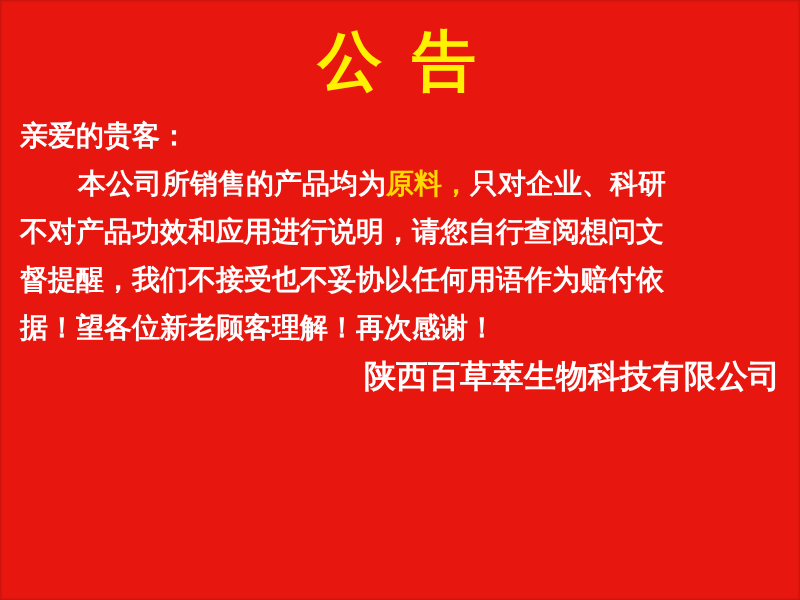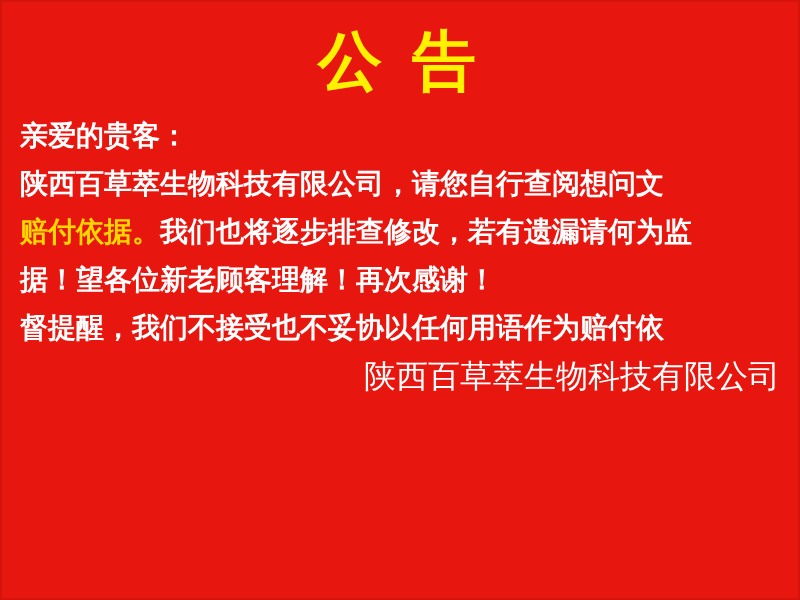--- a/index.html
+++ b/index.html
@@ -41,57 +41,57 @@
     font-weight:bold;
     color:var(--body-white);
     white-space:nowrap;
   }
   .line.indented{padding-left:58px;}
   .line .hl{color:var(--hl-yellow);}
   .signature-line{
     height:48px;
     line-height:48px;
     font-size:32px;
-    font-weight:normal;
+    font-weight:bold;
     color:var(--body-white);
     text-align:right;
     padding-right:20px;
     white-space:nowrap;
   }
 </style>
 </head>
 <body>
 
 <div class="poster">
 
   <div class="title">公 告</div>
 
   <div class="body-text">
 
     <div class="line">
       <span>亲爱的贵客：</span>
     </div>
 
+    <div class="line indented">
+      <span>本公司所销售的产品均为</span><span class="hl">原料，</span><span>只对企业、科研</span>
+    </div>
 
 
     <div class="line">
-      <span>陕西百草萃生物科技有限公司，请您自行查阅想问文</span>
+      <span>不对产品功效和应用进行说明，请您自行查阅想问文</span>
     </div>
 
 
 
+
     <div class="line">
-      <span class="hl">赔付依据。</span><span>我们也将逐步排查修改，若有遗漏请何为监</span>
+      <span>督提醒，我们不接受也不妥协以任何用语作为赔付依</span>
     </div>
 
     <div class="line">
       <span>据！望各位新老顾客理解！再次感谢！</span>
-    </div>
-
-    <div class="line">
-      <span>督提醒，我们不接受也不妥协以任何用语作为赔付依</span>
     </div>
 
   </div>
 
   <div class="signature-line">陕西百草萃生物科技有限公司</div>
 
 </div>
 
 </body></html>

